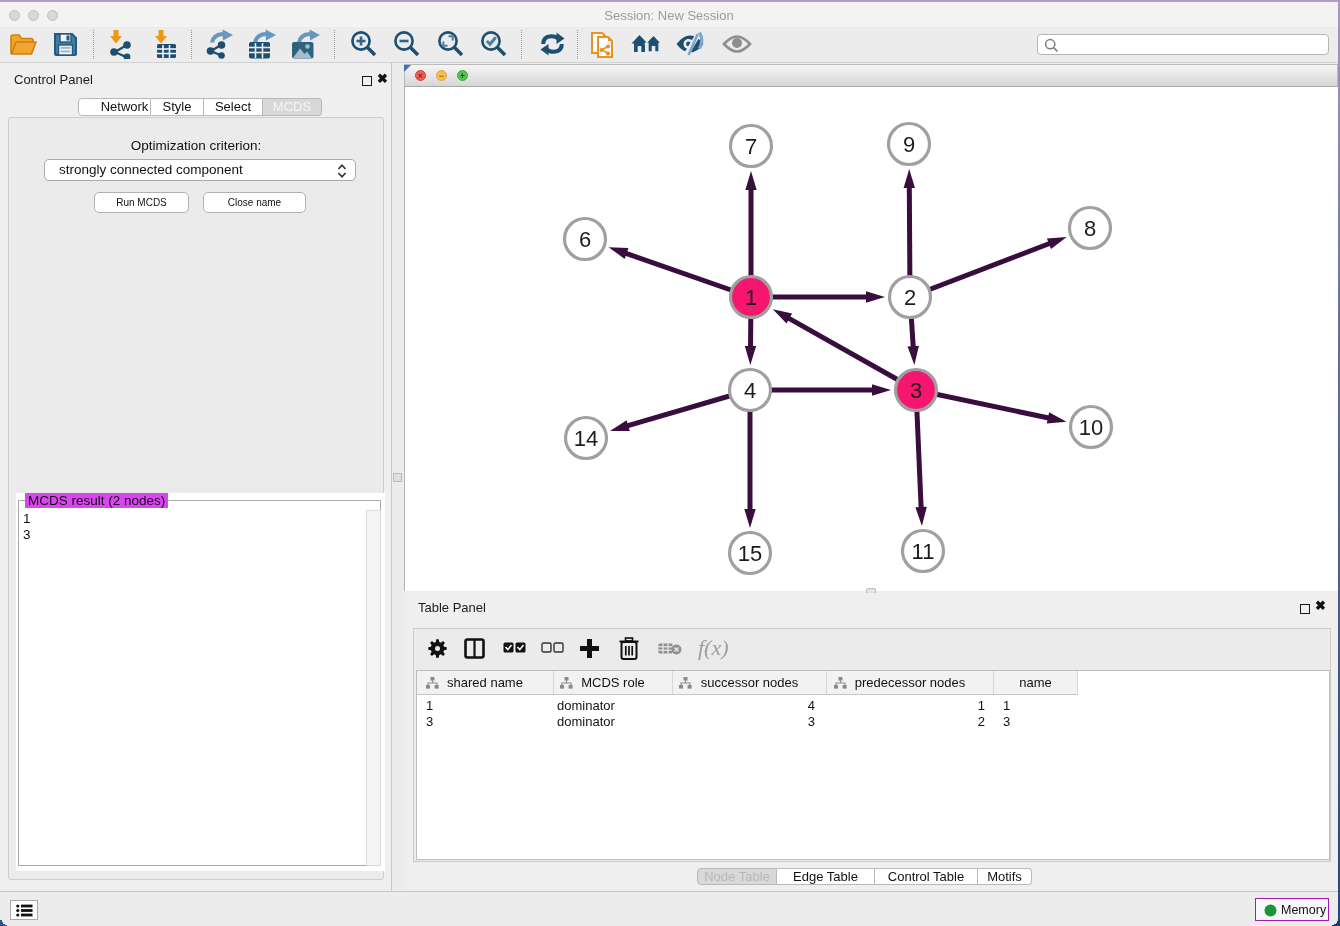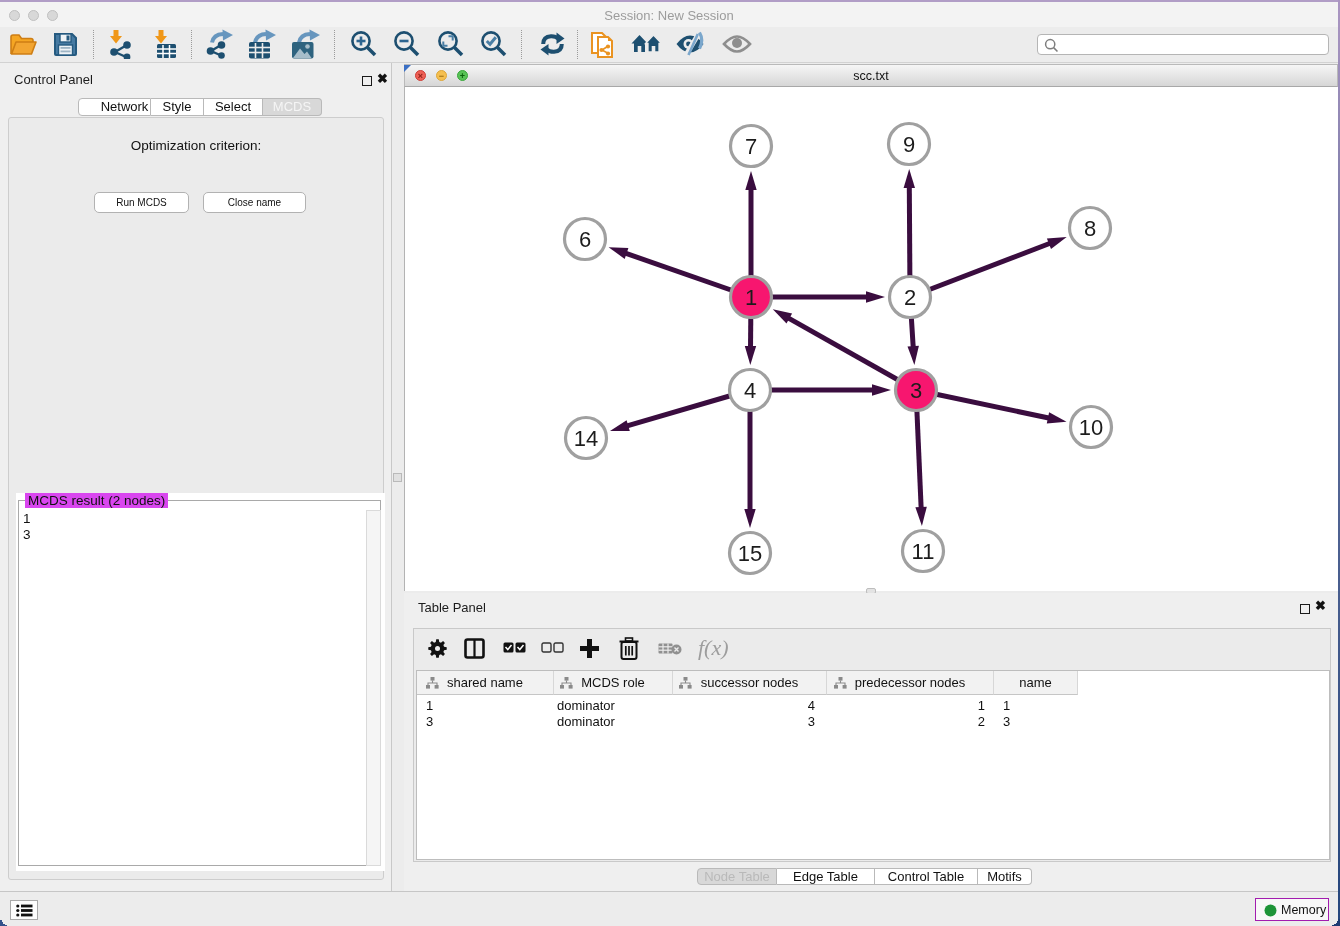--- a/index.html
+++ b/index.html
@@ -225,39 +225,44 @@
   <div class="winbtn-sq" style="left:362px"></div>
   <div class="winbtn-x" style="left:377px">✖</div>
   <div id="cpcontent"></div>
   <div class="tabs">
     <div class="tab first" style="width:73px">Network</div>
     <div class="tab" style="width:53px">Style</div>
     <div class="tab" style="width:59px">Select</div>
     <div class="tab sel last" style="width:59px">MCDS</div>
   </div>
   <div id="optlabel">Optimization criterion:</div>
+  <div id="optselect">strongly connected component
+    <svg style="position:absolute;right:8px;top:3px" width="10" height="16" viewBox="0 0 10 16">
+        <path d="M1.5 6 L5 2.2 L8.5 6" fill="none" stroke="#333" stroke-width="1.6"></path>
+        <path d="M1.5 10 L5 13.8 L8.5 10" fill="none" stroke="#333" stroke-width="1.6"></path>
+      </svg>
+  </div>
   <div class="btn" style="left:94px; width:95px;">Run MCDS</div>
   <div class="btn" style="left:203px; width:103px;">Close name</div>
   <div id="resultbox">
     <div id="fieldset">
         <div id="fieldlabel">MCDS result (2 nodes)</div>
       </div>
     <div id="resulttext">1<br>3</div>
     <div id="rscroll"></div>
   </div>
 </div>
 <div class="abs" id="vdiv">
     <div id="vhandle"></div>
   </div>
 <div class="abs" id="netwin">
   <div id="nettitle">
     <div class="mac" style="left:10px; background:#ee6055; border:1px solid #ce3d36; color:#8c1f17;">×</div>
     <div class="mac" style="left:31px; background:#f5bf4f; border:1px solid #dea738; color:#9a6c10;">−</div>
     <div class="mac" style="left:52px; background:#58c256; border:1px solid #3ba83c; color:#0c650d;">+</div>
-    <div id="nettext">scc.txt</div>
   </div>
   <div id="netcanvas">
   <svg width="932" height="504" viewBox="0 0 932 504">
     <g stroke="#3a0d3f" stroke-width="5">
       <line x1="346.0" y1="210.0" x2="346.0" y2="101.0"></line>
       <line x1="346.0" y1="210.0" x2="219.6" y2="165.9"></line>
       <line x1="346.0" y1="210.0" x2="463.0" y2="210.0"></line>
       <line x1="346.0" y1="210.0" x2="345.5" y2="261.0"></line>
       <line x1="505.0" y1="210.0" x2="504.3" y2="99.0"></line>
       <line x1="505.0" y1="210.0" x2="645.8" y2="156.0"></line>

